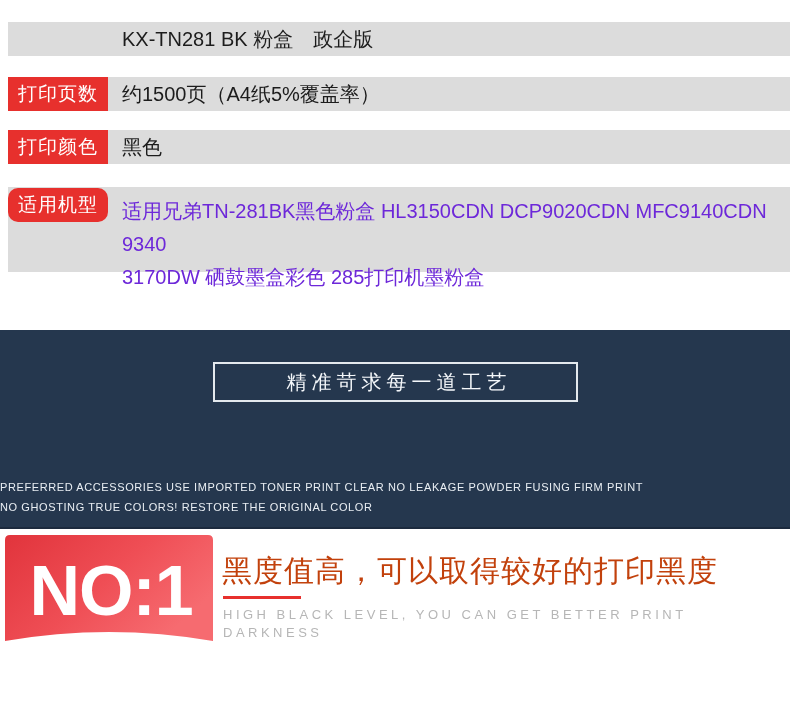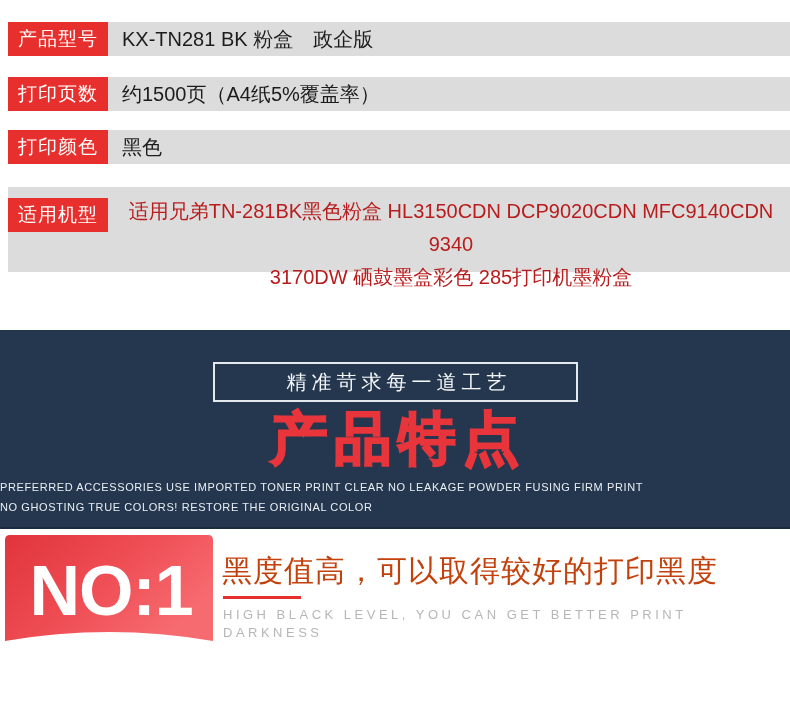--- a/index.html
+++ b/index.html
@@ -29,27 +29,26 @@
     text-align: center;
     letter-spacing: 1px;
   }
   .spec-value {
     position: absolute; left: 122px; top: 0; right: 12px;
     color: #1c1c1c;
     font-size: 20px;
     line-height: 34px;
     white-space: nowrap;
   }
-  .spec-row.tall .spec-label { top: 11px; }
+  .spec-row.tall .spec-label { top: 1px; border-radius: 10px; }
   .spec-value-multi {
     position: absolute; left: 122px; top: 8px; right: 10px;
-    color: #b91c1c;
+    color: #6d28d9;
     font-size: 20px;
     line-height: 33px;
-    text-align: center;
   }
 
   
   .banner {
     position: absolute; left: 0; top: 330px;
     width: 790px; height: 199px;
     background: #25374e;
     border-bottom: 2px solid #1c2a3e;
   }
   .tagline-box {
@@ -126,21 +125,20 @@
 </style>
 </head>
 <body>
 
 <div class="page">
 
   <section>
 
     <div class="spec-row" style="top:22px;height:34px;">
       <div class="row-bg"></div>
-      <span class="spec-label">产品型号</span>
       <span class="spec-value">KX-TN281 BK 粉盒　政企版</span>
     </div>
 
     <div class="spec-row" style="top:77px;height:34px;">
       <div class="row-bg"></div>
       <span class="spec-label">打印页数</span>
       <span class="spec-value">约1500页（A4纸5%覆盖率）</span>
     </div>
 
     <div class="spec-row" style="top:130px;height:34px;">
@@ -155,21 +153,20 @@
       <div class="spec-value-multi">
         <div>适用兄弟TN-281BK黑色粉盒 HL3150CDN DCP9020CDN MFC9140CDN 9340</div>
         <div>3170DW 硒鼓墨盒彩色 285打印机墨粉盒</div>
       </div>
     </div>
 
   </section>
 
   <section class="banner">
     <div class="tagline-box">精准苛求每一道工艺</div>
-    <div class="banner-title">产品特点</div>
     <div class="banner-sub line1">PREFERRED ACCESSORIES USE IMPORTED TONER PRINT CLEAR NO LEAKAGE POWDER FUSING FIRM PRINT</div>
     <div class="banner-sub line2">NO GHOSTING TRUE COLORS! RESTORE THE ORIGINAL COLOR</div>
   </section>
 
   <section>
     <div class="no1-badge">
       <svg width="208" height="115" viewBox="0 0 208 115">
         <defs>
           <linearGradient id="badgeGrad" x1="0" y1="0" x2="1" y2="0.55">
             <stop offset="0" stop-color="#e1343c"></stop>

